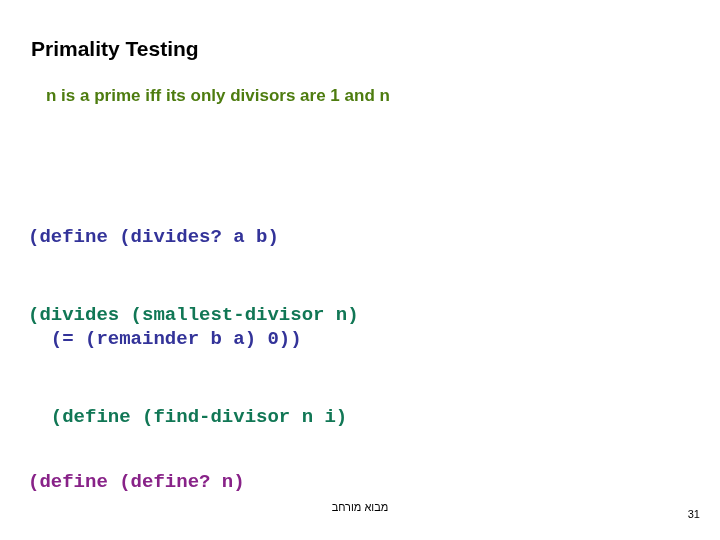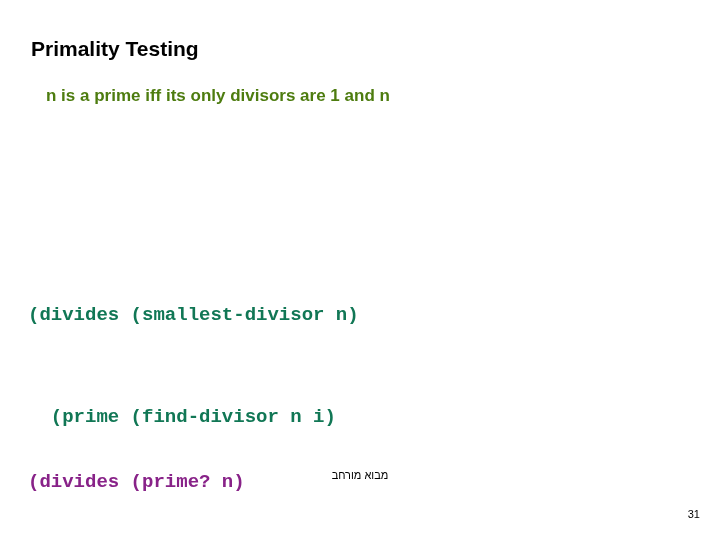--- a/index.html
+++ b/index.html
@@ -69,21 +69,21 @@
   }
 
   .code-line {
     white-space: pre;
   }
 
   .footer-note {
     position: absolute;
     left: 0;
     right: 0;
-    top: 469px;
+    top: 501px;
     text-align: center;
     font-family: "Liberation Sans", sans-serif;
     font-size: 11px;
     color: #000000;
     direction: rtl;
   }
 
   .page-number {
     position: absolute;
     right: 20px;
@@ -95,30 +95,34 @@
 </style>
 </head>
 <body>
 
 <div class="slide" style="background: rgb(255, 255, 255);">
 
   <div class="slide-title">Primality Testing</div>
 
   <div class="slide-subtitle">n is a prime iff its only divisors are 1 and n</div>
 
+  <div class="code-block" id="code-block-divides" style="color: rgb(51, 51, 153);">
+    <div class="code-line">(define (divides? a b)</div>
+    <div class="code-line">  (= (remainder b a) 0))</div>
+  </div>
 
   <div class="code-block" id="code-block-smallest" style="color: rgb(17, 119, 85);">
     <div class="code-line">(divides (smallest-divisor n)</div>
-    <div class="code-line">  (prime (find-divisor n i)</div>
+    <div class="code-line">  (define (find-divisor n i)</div>
     
     
   </div>
 
   <div class="code-block" id="code-block-prime" style="color: rgb(136, 34, 136);">
-    <div class="code-line">(divides (prime? n)</div>
+    <div class="code-line">(define (define? n)</div>
     
   </div>
 
   <div class="footer-note">מבוא מורחב</div>
 
   <div class="page-number">31</div>
 
 </div>
 
 </body></html>

